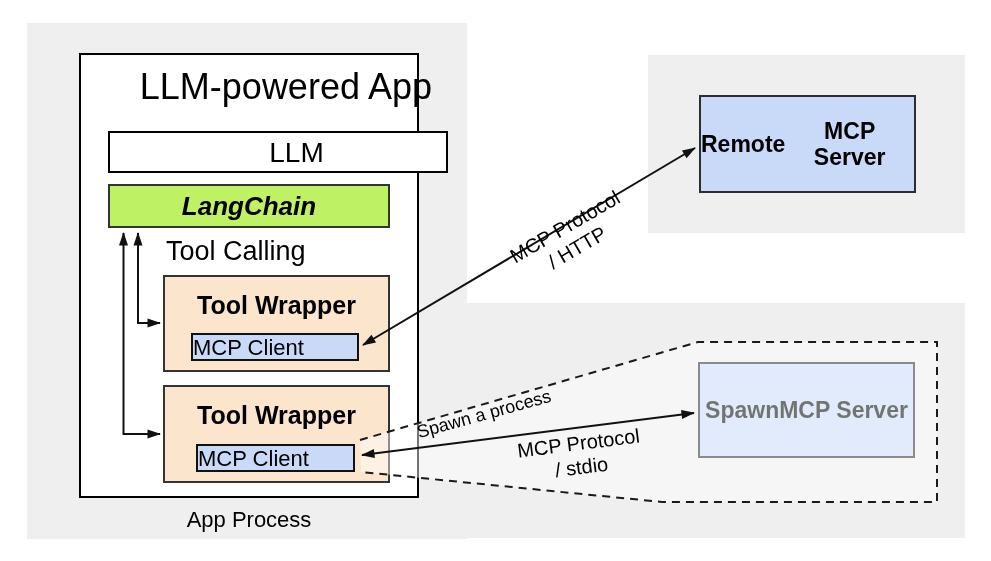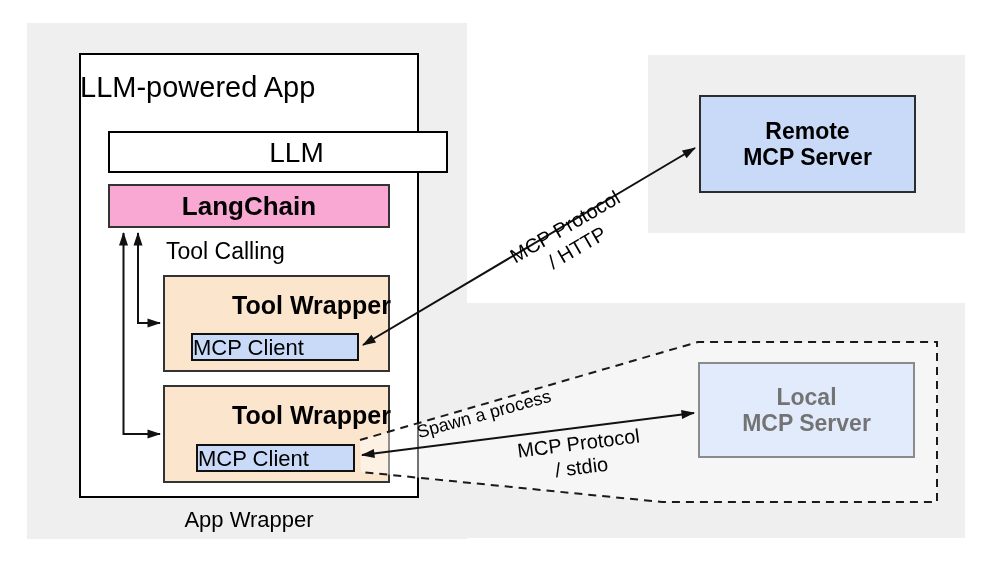--- a/index.html
+++ b/index.html
@@ -9,39 +9,39 @@
     font-family:"Liberation Sans","DejaVu Sans",sans-serif;
     color:#000;
   }
   .region{position:absolute;background:#efefef;}
   #rg-left{left:27px;top:23px;width:440px;height:516px;}
   #rg-remote{left:648px;top:55px;width:317px;height:178px;}
   #rg-local{left:467px;top:303px;width:498px;height:235px;}
 
   .box{position:absolute;box-sizing:border-box;}
   #app-box{left:79px;top:53px;width:340px;height:445px;background:#ffffff;border:2px solid #000;}
-  #app-title{left:80px;top:70px;width:338px;text-align:left;font-size:29px;line-height:34px;}
+  #app-title{left:80px;top:70px;width:338px;text-align:right;font-size:36px;line-height:34px;padding-left:14px;}
   #llm-box{left:108px;top:131px;width:340px;height:42px;background:#ffffff;border:2px solid #000;
            text-align:center;font-size:28px;line-height:39px;padding-left:37px;}
-  #langchain-box{left:108px;top:184px;width:282px;height:44px;background:#f9a8d4;border:2.5px solid #333;
-           text-align:center;font-size:26px;line-height:40px;font-weight:bold;}
+  #langchain-box{left:108px;top:184px;width:282px;height:44px;background:#bef264;border:2.5px solid #333;
+           text-align:center;font-size:26px;line-height:40px;font-weight:bold;font-style:italic;}
   .lbl{position:absolute;}
-  #tool-calling{left:166px;top:238px;font-size:23px;line-height:26px;}
+  #tool-calling{left:166px;top:238px;font-size:27px;line-height:26px;}
   .wrapper{background:#fce5cd;border:2px solid #333;}
   #wrapper1{left:163px;top:275px;width:227px;height:97px;}
   #wrapper2{left:163px;top:385px;width:227px;height:98px;}
-  .wrapper-title{position:absolute;width:227px;text-align:center;font-weight:bold;font-size:25px;line-height:28px;padding-left:35px;}
+  .wrapper-title{position:absolute;width:227px;text-align:center;font-weight:bold;font-size:25px;line-height:28px;}
   #wrapper1-title{left:163px;top:291px;}
   #wrapper2-title{left:163px;top:401px;}
   .client{background:#c9daf8;border:2px solid #111;text-align:left;font-size:22px;}
   #client1{left:191px;top:333px;width:168px;height:28px;line-height:25px;}
   #client2{left:196px;top:444px;width:159px;height:28px;line-height:25px;}
   #app-process{left:79px;top:507px;width:340px;text-align:center;font-size:22px;}
 
-  .server{background:#c9daf8;border:2px solid #2d2d2d;display:flex;flex-direction:column;
+  .server{background:#c9daf8;border:2px solid #2d2d2d;display:flex;flex-direction:row;
           align-items:center;justify-content:center;font-weight:bold;font-size:23px;line-height:26px;text-align:center;}
   #remote-box{left:699px;top:95px;width:217px;height:98px;}
   #local-box{left:698px;top:362px;width:217px;height:96px;}
   #local-process{left:683px;top:466px;width:247px;text-align:center;font-size:21px;}
 
   .rot{position:absolute;text-align:center;font-size:20px;line-height:24px;white-space:nowrap;}
   #http-label{left:481px;top:213px;width:180px;transform:rotate(-30.3deg);}
   #spawn-label{left:404px;top:402px;width:160px;font-size:18px;transform:rotate(-15.5deg);}
   #stdio-label{left:490px;top:431px;width:180px;transform:rotate(-7.2deg);}
 
@@ -63,29 +63,29 @@
   <div class="lbl" id="tool-calling">Tool Calling</div>
 
   <div class="box wrapper" id="wrapper1"></div>
   <div class="wrapper-title" id="wrapper1-title">Tool Wrapper</div>
   <div class="box client" id="client1">MCP Client</div>
 
   <div class="box wrapper" id="wrapper2"></div>
   <div class="wrapper-title" id="wrapper2-title">Tool Wrapper</div>
   <div class="box client" id="client2">MCP Client</div>
 
-  <div class="lbl" id="app-process">App Wrapper</div>
+  <div class="lbl" id="app-process">App Process</div>
 
   <div class="box server" id="remote-box">
     <span>Remote</span>
     <span>MCP Server</span>
   </div>
 
   <div class="box server" id="local-box">
-    <span>Local</span>
+    <span>Spawn</span>
     <span>MCP Server</span>
   </div>
 
   <svg class="overlay" viewBox="0 0 991 561">
     <defs>
       <marker id="arr" markerUnits="userSpaceOnUse" markerWidth="16" markerHeight="12" refX="13" refY="5" orient="auto-start-reverse">
         <path d="M0.5,0.5 L14,5 L0.5,9.5 Z" fill="#111"></path>
       </marker>
     </defs>
 

